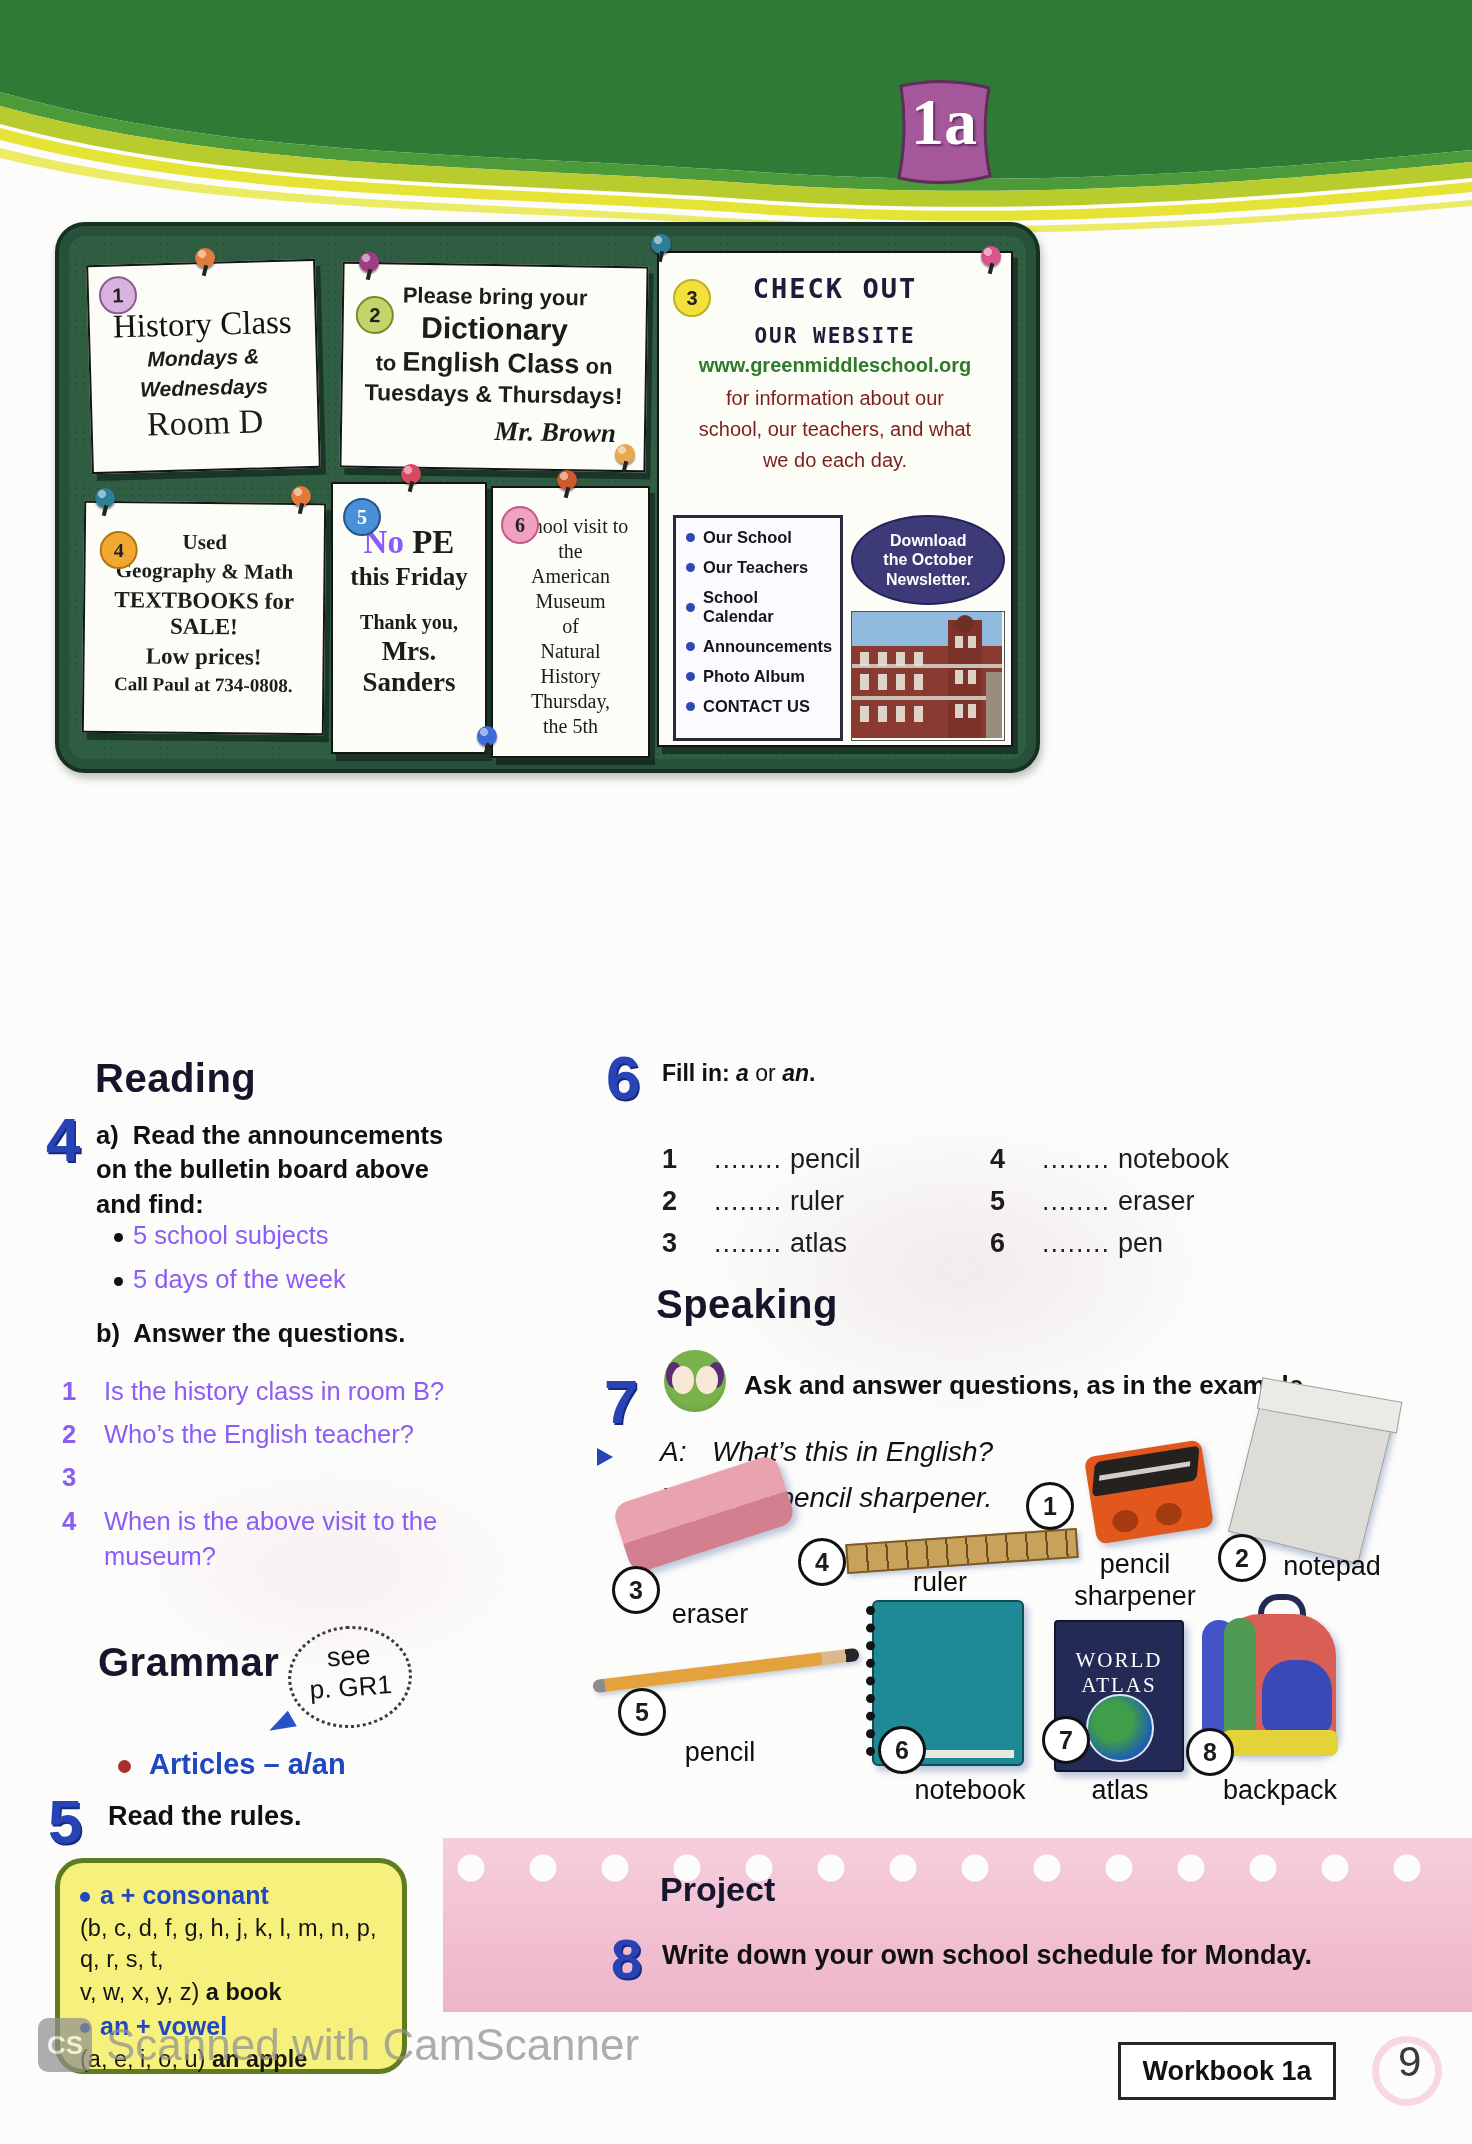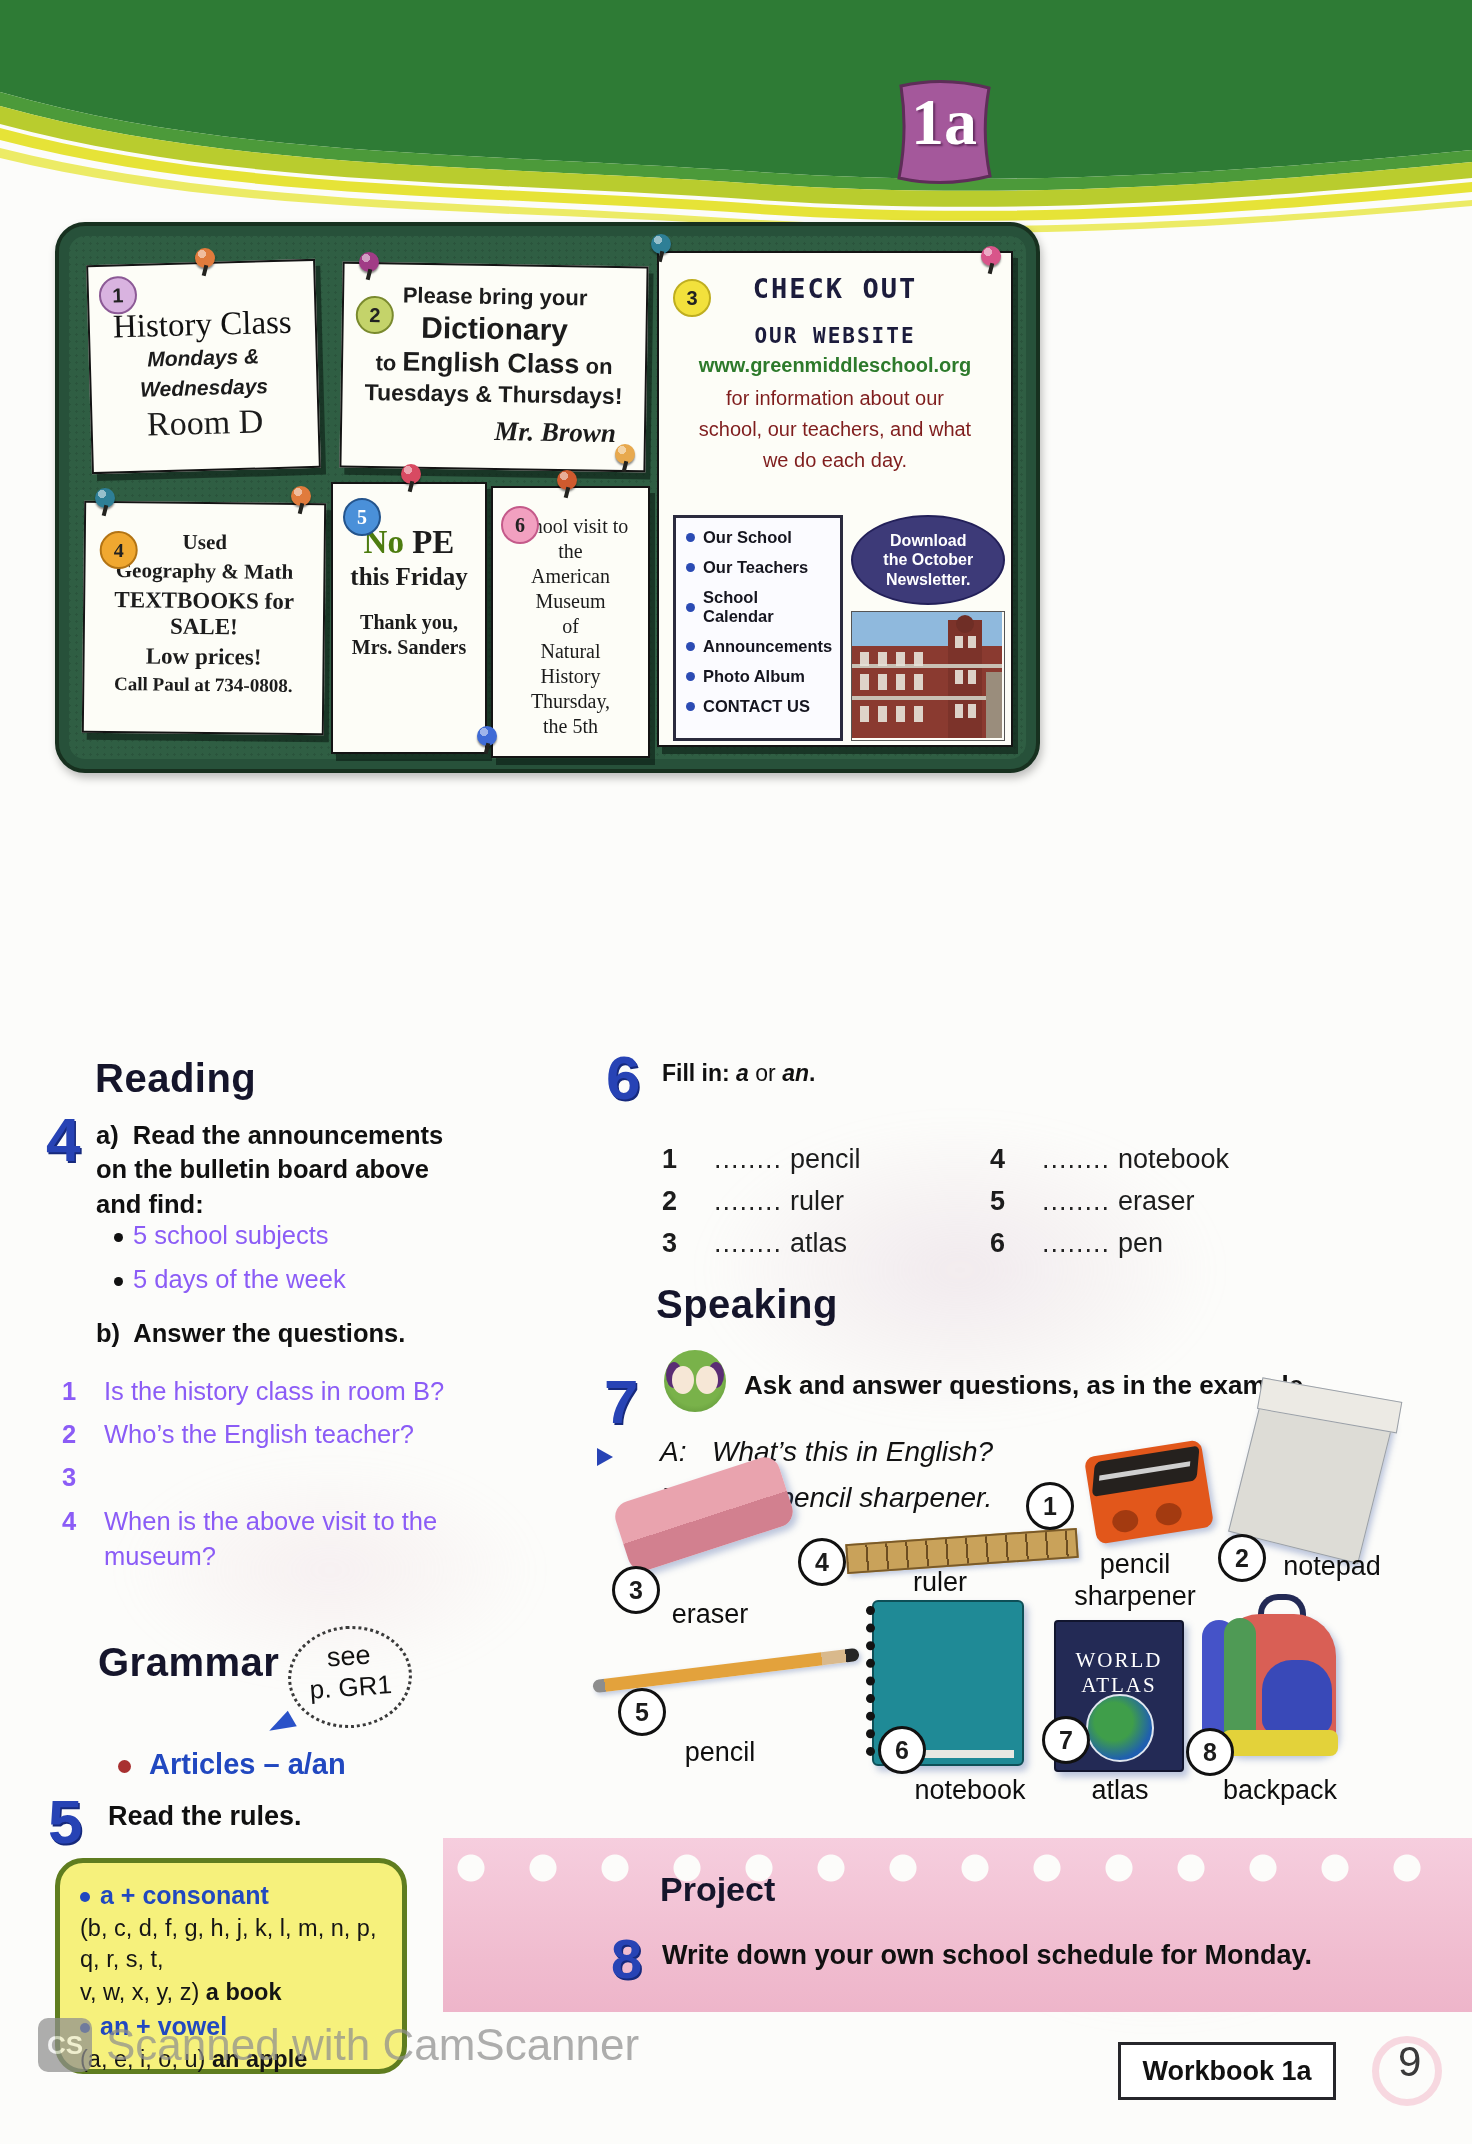--- a/index.html
+++ b/index.html
@@ -60,24 +60,24 @@
   .note4{left:24px;top:276px;width:238px;height:228px;transform:rotate(0.6deg);text-align:center;
         font-family:cursive;}
   .note4 .l1{margin-top:26px;font-size:21px;font-weight:700;}
   .note4 .l2{font-size:21px;font-weight:700;margin-top:4px;}
   .note4 .l3{font-size:23px;font-weight:700;margin-top:4px;}
   .note4 .l4{font-size:23px;font-weight:700;margin-top:4px;}
   .note4 .l5{font-size:19px;font-weight:700;margin-top:4px;}
   
   .note5{left:272px;top:256px;width:152px;height:268px;text-align:center;font-family:cursive;}
   .note5 .l1{margin-top:40px;font-size:33px;font-weight:700;}
-  .note5 .no{color:#4d7c0f;}
+  .note5 .no{color:#8b5cf6;}
   .note5 .l2{font-size:25px;font-weight:700;margin-top:2px;}
   .note5 .l3{font-size:20px;font-weight:700;margin-top:20px;}
-  .note5 .l4{font-size:20px;font-weight:700;margin-top:2px;}
+  .note5 .l4{font-size:27px;font-weight:700;margin-top:2px;}
   
   .note6{left:432px;top:260px;width:155px;height:268px;text-align:center;
         font-family:"Liberation Serif",serif;}
   .note6 .ln{font-size:20px;line-height:1.25;}
   .note6 .first{margin-top:26px;}
   
   .sec-h{position:absolute;font-weight:800;font-size:40px;color:#15152b;letter-spacing:.5px;}
   .exnum{position:absolute;font-weight:800;font-size:62px;color:#2743b5;
         text-shadow:1.5px 1.5px 0 #16297c;}
   .boldline{position:absolute;font-weight:700;font-size:25.5px;color:#101010;line-height:1.35;}

